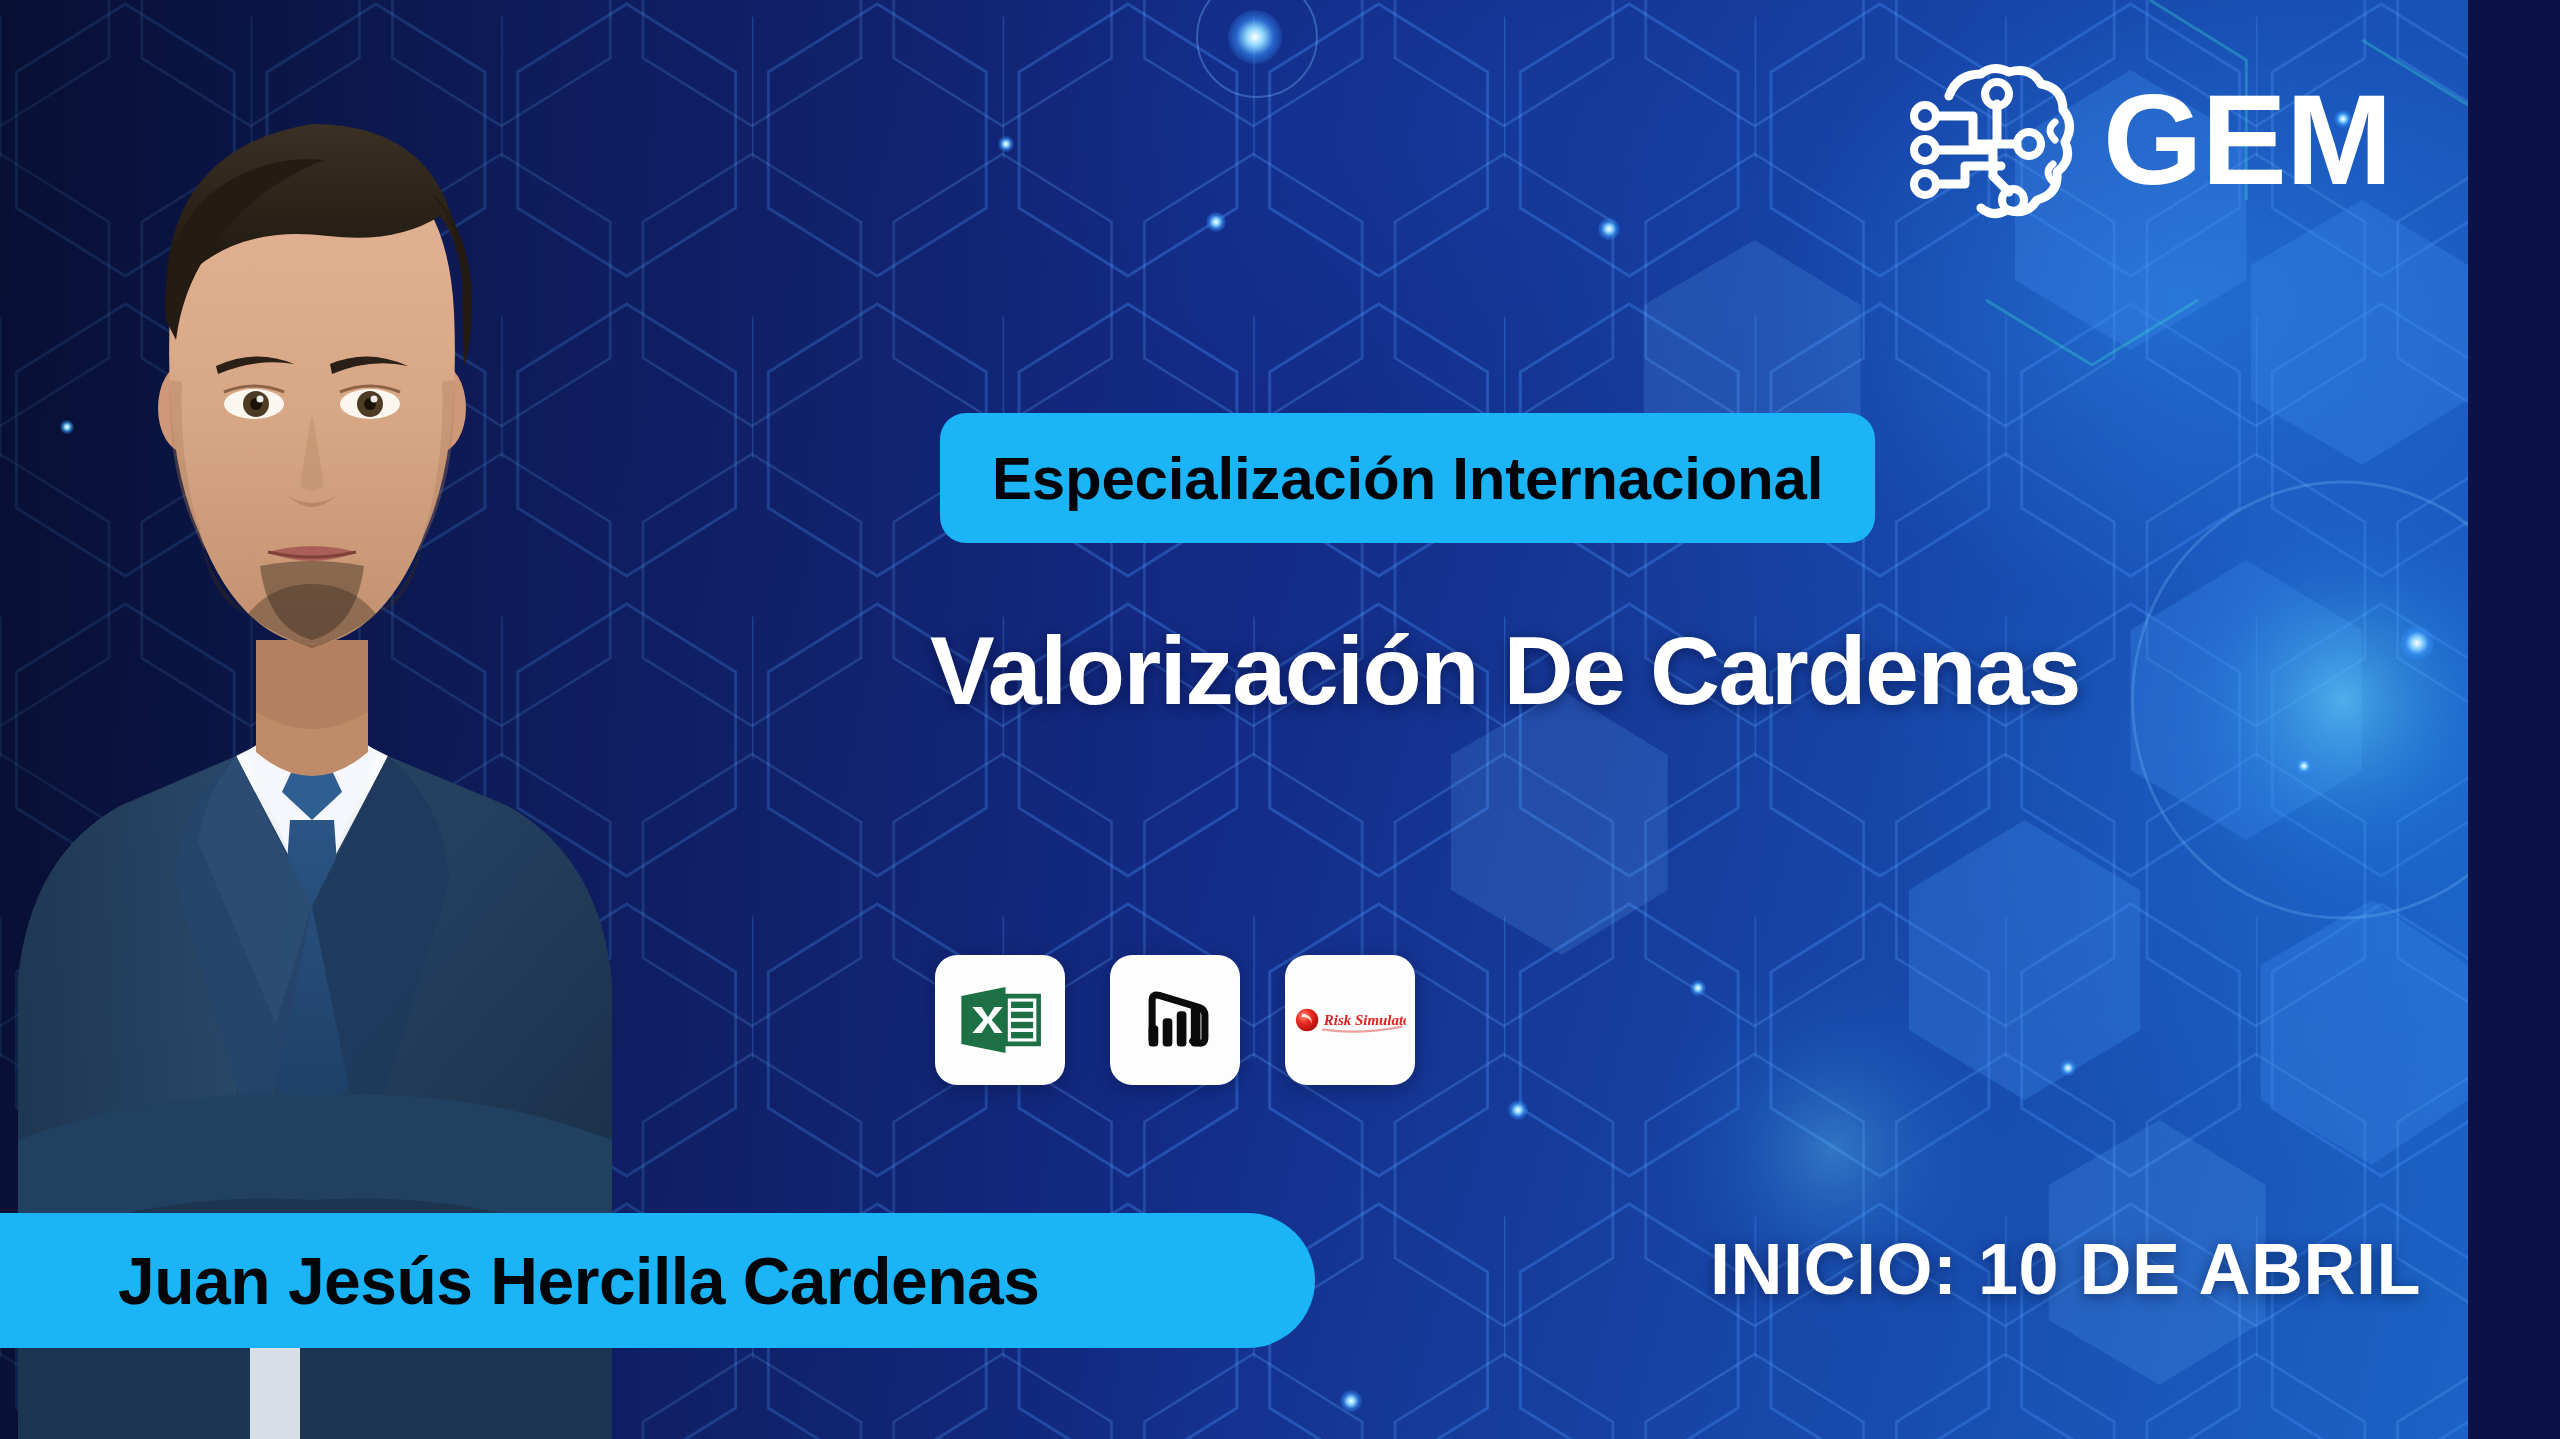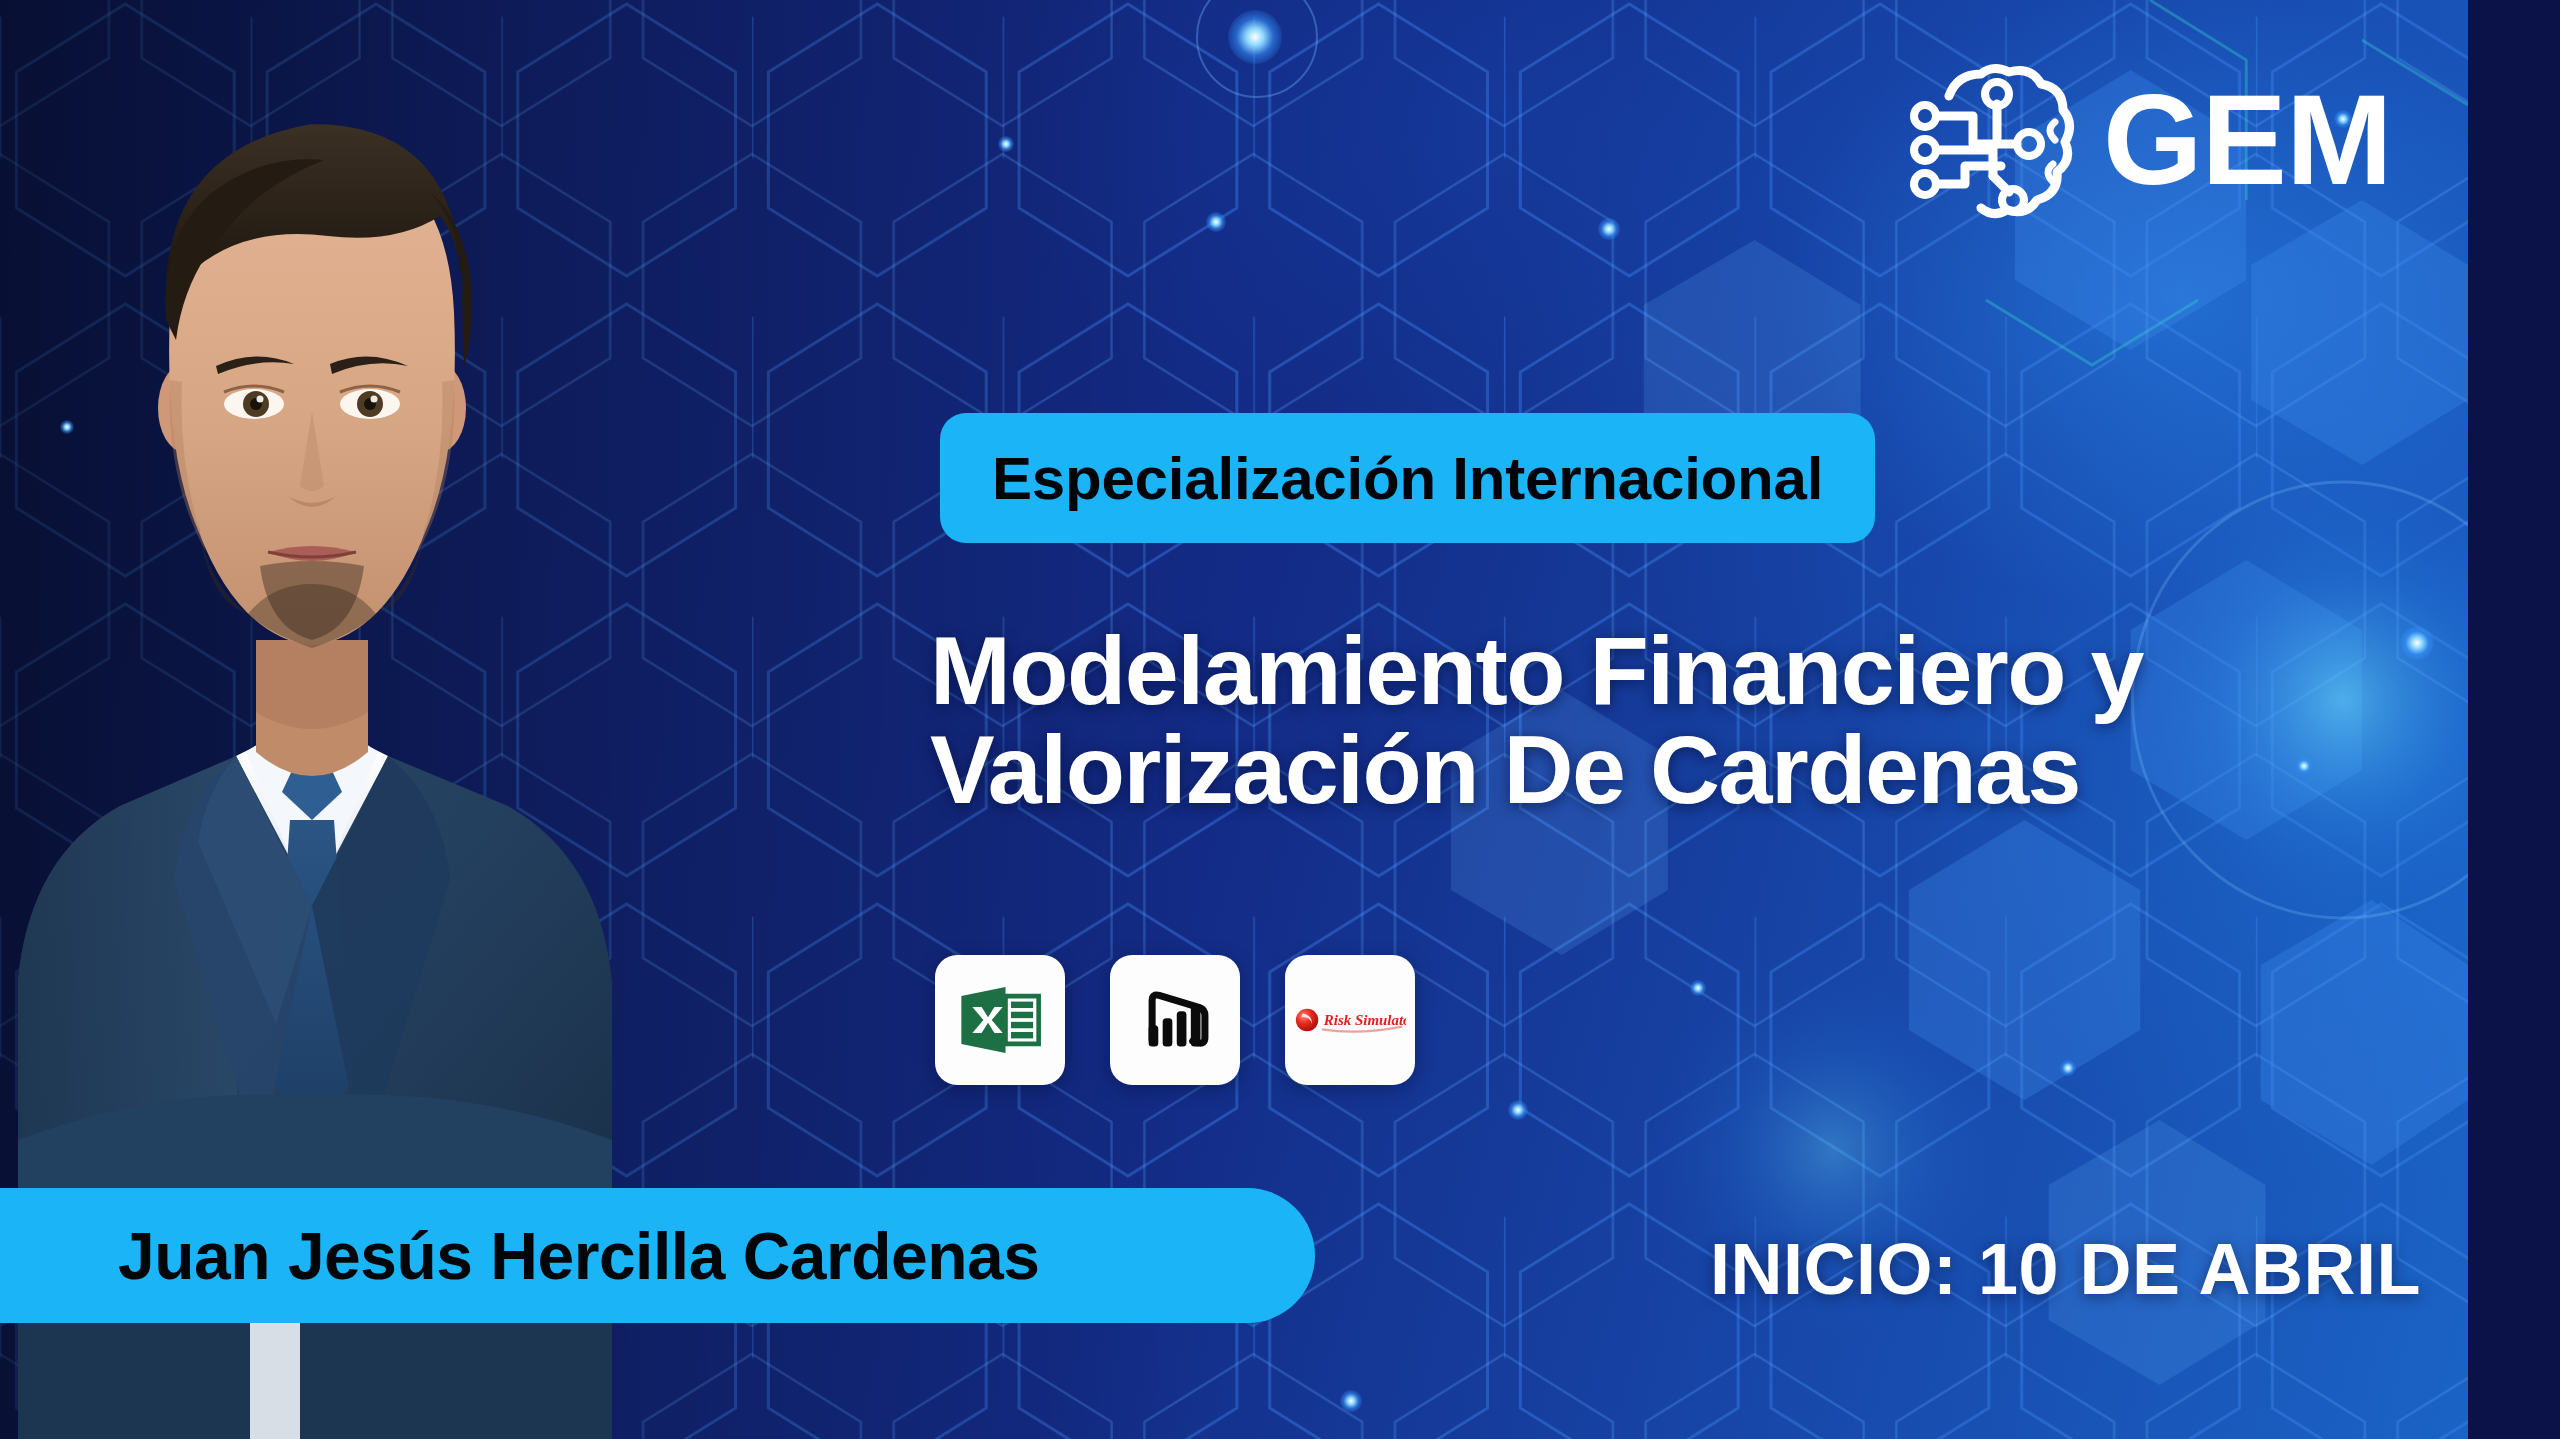--- a/index.html
+++ b/index.html
@@ -49,21 +49,21 @@
 
   
   .tools{ position:absolute; left:935px; top:955px; display:flex; gap:45px; }
   .tool{ width:130px; height:130px; background:#fdfdfd; border-radius:22px;
          display:flex; align-items:center; justify-content:center;
          box-shadow:0 4px 18px rgba(0,8,40,.35); }
   .tool svg{ display:block; }
 
   
   .namebar{
-    position:absolute; left:0; top:1188px; width:1315px; height:135px;
+    position:absolute; left:0; top:1213px; width:1315px; height:135px;
     background:#1AB4F7; border-radius:0 70px 70px 0;
     display:flex; align-items:center; padding-left:118px;
   }
   .namebar-text{ font-size:66px; font-weight:700; color:#030609; white-space:nowrap; letter-spacing:-.5px; }
 
   
   .startdate{
     position:absolute; left:1710px; top:1228px;
     font-size:72px; font-weight:700; color:#ffffff; white-space:nowrap;
     letter-spacing:.5px; text-shadow:0 3px 14px rgba(0,10,50,.5);
@@ -284,21 +284,20 @@
       </svg>
     </span>
     <span class="logo-word">GEM</span>
   </div>
 
   <div class="badge">
     <span class="badge-text">Especialización Internacional</span>
   </div>
 
   <h1 class="title">
-    <span class="title-line">Modelamiento Financiero y</span>
     <span class="title-line">Valorización De Cardenas</span>
   </h1>
 
   <div class="tools">
 
     <div class="tool">
       <span>
         <svg viewBox="0 0 100 100" width="92" height="92">
           <path d="M 8 24 L 56 14 L 56 86 L 8 76 Z" fill="#1D7044"></path>
           <path d="M 56 24 L 92 24 L 92 76 L 56 76 Z" fill="#ffffff" stroke="#1D7044" stroke-width="5"></path>

